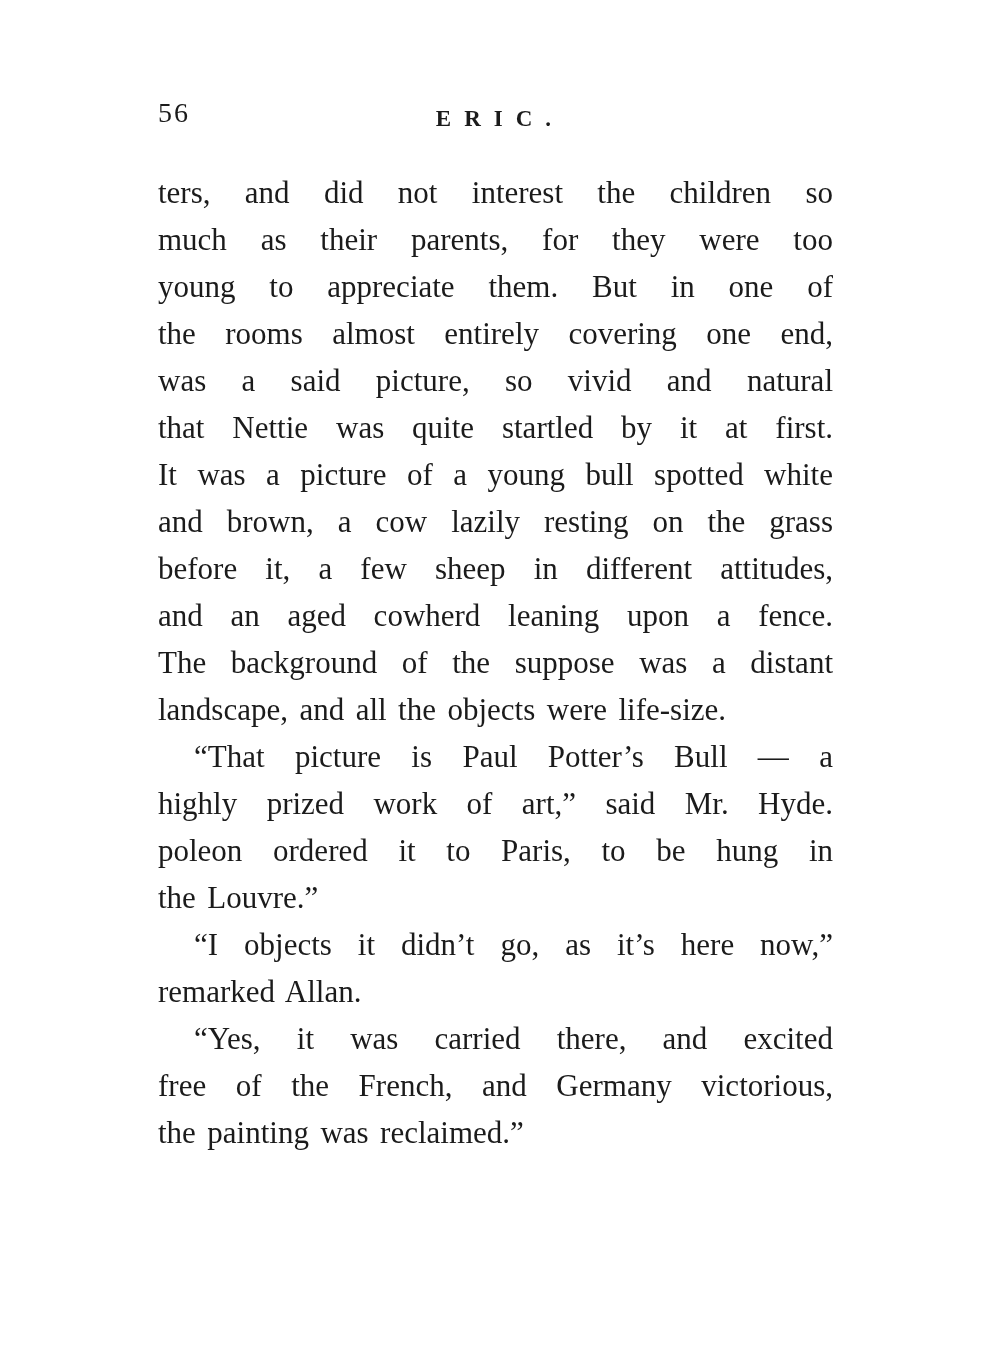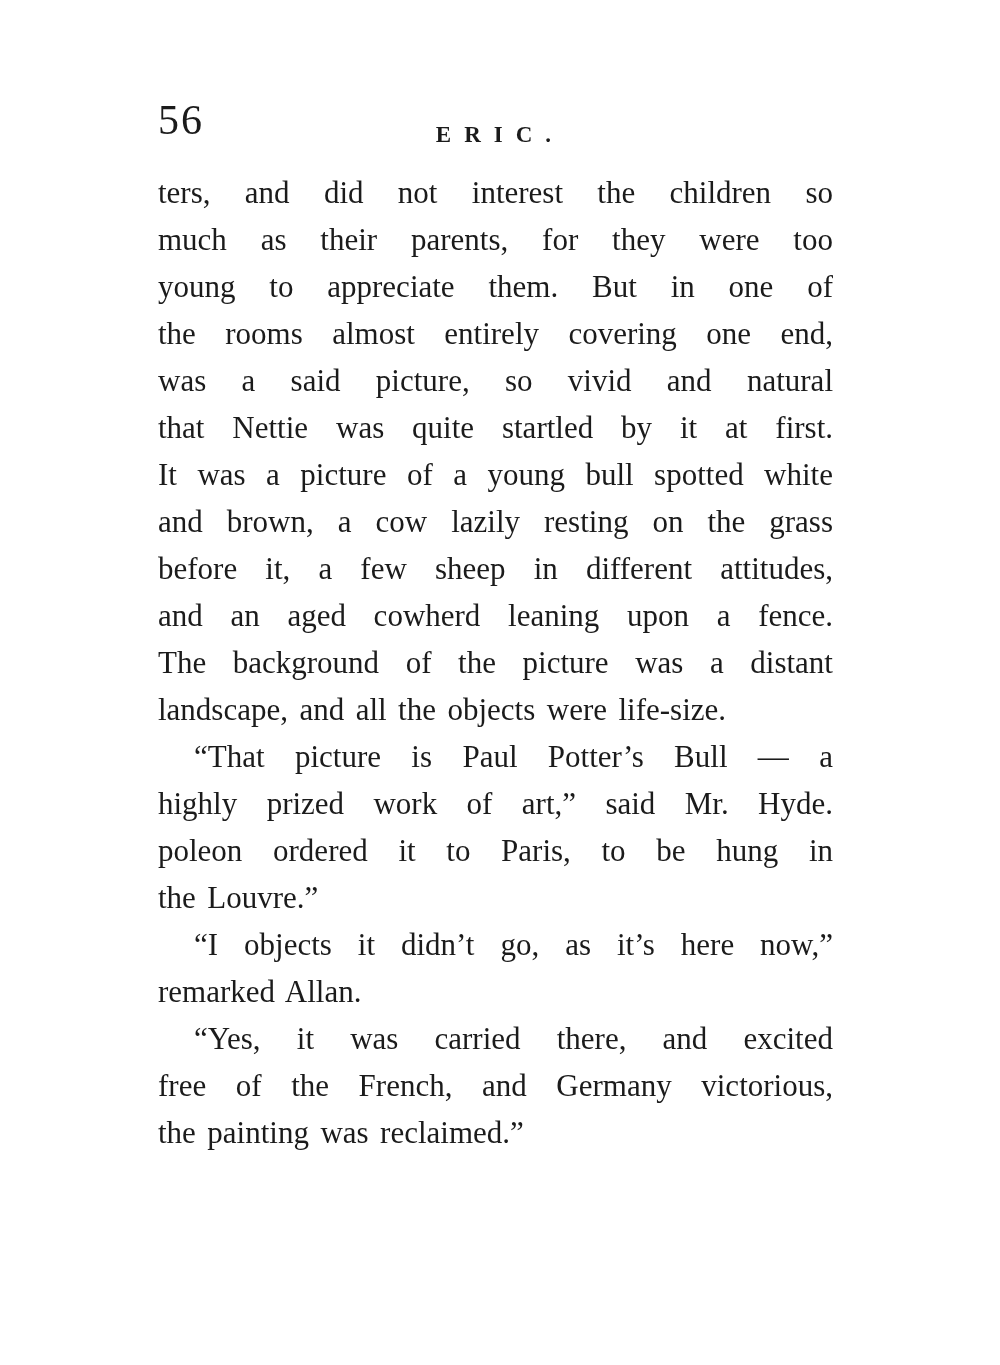--- a/index.html
+++ b/index.html
@@ -20,28 +20,28 @@
     position: absolute;
     top: 0;
     left: 0;
     width: 1000px;
     height: 160px;
   }
   .folio {
     position: absolute;
     left: 158px;
     top: 99px;
-    font-size: 42px;
+    font-size: 28px;
     line-height: 1;
     letter-spacing: 2px;
   }
   .running-title {
     position: absolute;
     left: 0;
-    top: 123px;
+    top: 107px;
     width: 1000px;
     text-align: center;
     font-size: 23px;
     line-height: 1;
     letter-spacing: 13px;
     font-weight: bold;
     font-stretch: normal;
   }
   .text-block {
     position: absolute;
@@ -80,21 +80,21 @@
     <div class="line">ters, and did not interest the children so</div>
     <div class="line">much as their parents, for they were too</div>
     <div class="line">young to appreciate them. But in one of</div>
     <div class="line">the rooms almost entirely covering one end,</div>
     <div class="line">was a said picture, so vivid and natural</div>
     <div class="line">that Nettie was quite startled by it at first.</div>
     <div class="line">It was a picture of a young bull spotted white</div>
     <div class="line">and brown, a cow lazily resting on the grass</div>
     <div class="line">before it, a few sheep in different attitudes,</div>
     <div class="line">and an aged cowherd leaning upon a fence.</div>
-    <div class="line">The background of the picture was a distant</div>
+    <div class="line">The background of the suppose was a distant</div>
     <div class="line para-end">landscape, and all the objects were life-size.</div>
     <div class="line indent">“That picture is Paul Potter’s Bull — a</div>
     <div class="line">highly prized work of art,” said Mr. Hyde.</div>
     <div class="line">poleon ordered it to Paris, to be hung in</div>
     <div class="line para-end">the Louvre.”</div>
     <div class="line indent">“I objects it didn’t go, as it’s here now,”</div>
     <div class="line para-end">remarked Allan.</div>
     <div class="line indent">“Yes, it was carried there, and excited</div>
     <div class="line">free of the French, and Germany victorious,</div>
     <div class="line para-end">the painting was reclaimed.”</div>

